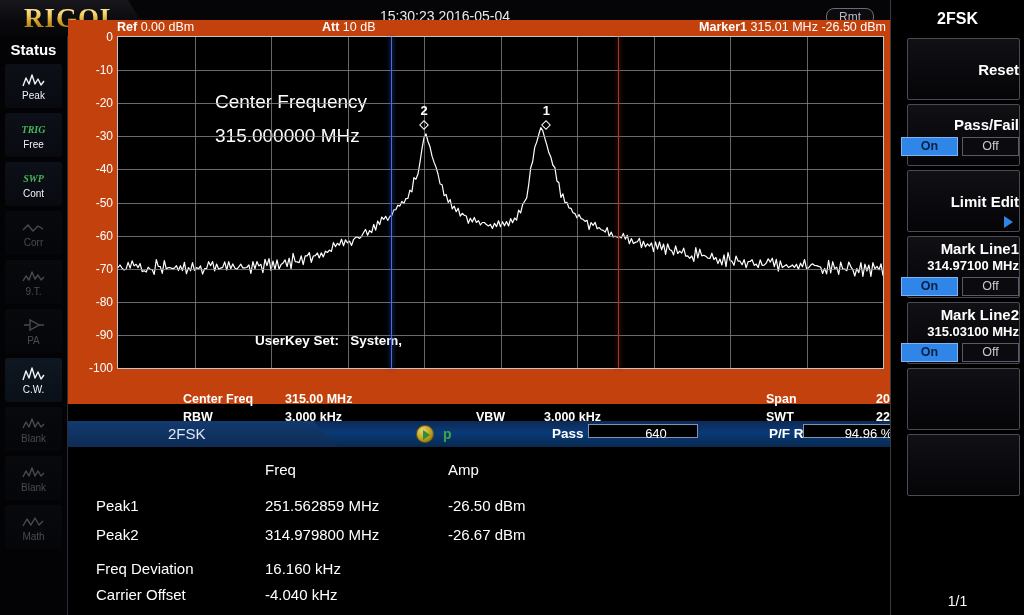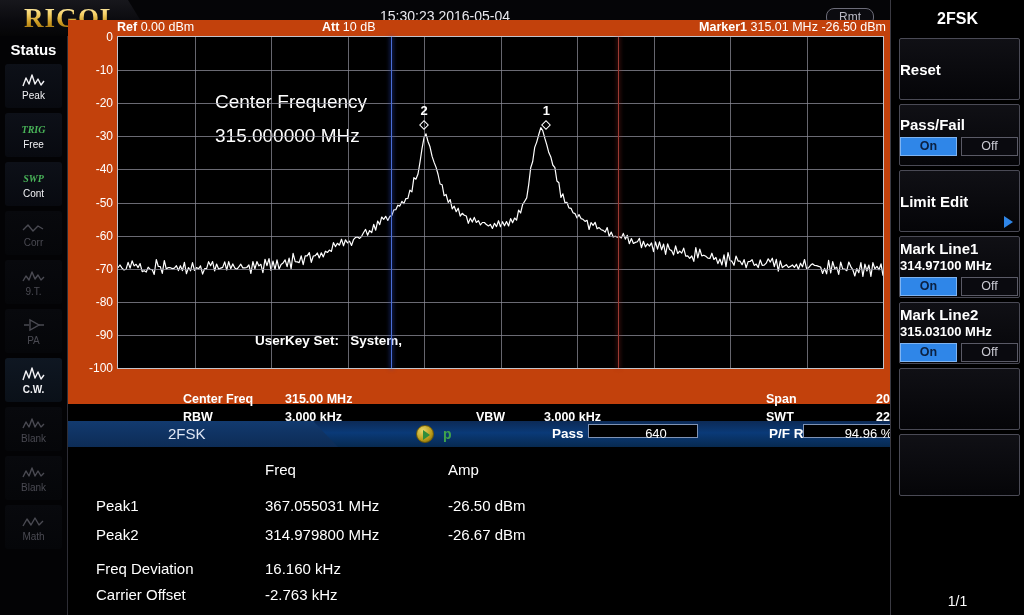--- a/index.html
+++ b/index.html
@@ -52,21 +52,21 @@
     color:#ffffff; font-size:15px; font-weight:bold;
     text-align:center; padding:5px 0 6px;
   }
   .st-item{
     margin:0 5px 5px 5px; height:44px; border-radius:3px;
     background:linear-gradient(180deg,#0d1018 0%, #080a10 100%);
     display:flex; flex-direction:column; align-items:center;
     justify-content:center;
   }
   .st-item.dim{ background:linear-gradient(180deg,#08090d 0%, #050609 100%); }
-  .st-item.hl{ background:linear-gradient(180deg,#0f1722 0%, #0a1018 100%);font-weight:bold; }
+  .st-item.hl{ background:linear-gradient(180deg,#0f1722 0%, #0a1018 100%); }
   .st-ico{ height:18px; display:flex; align-items:center; }
   .st-lbl{ font-size:10px; line-height:11px; margin-top:1px; }
   .lbl-green{ color:#49b559; font-weight:bold; font-style:italic;
               font-family:"Liberation Serif", serif; font-size:10px;}
   .lbl-white{ color:#f2f2f5;text-align:center; }
   .lbl-grey{ color:#4a4a52; }
 
   
   .chartpanel{
     position:absolute; left:68px; top:20px; width:822px; height:384px;
@@ -171,24 +171,24 @@
   
   .softmenu{
     position:absolute; left:890px; top:0; width:134px; height:615px;
     background:#000; border-left:1px solid #3a3a42;
   }
   .menu-title{
     height:38px; line-height:38px; text-align:center;
     color:#ffffff; font-size:16px; font-weight:bold;
   }
   .skey{
-    position:relative; margin:0 4px 4px 8px; height:62px;
+    position:relative; margin:0 4px 4px 16px; height:62px;
     background:linear-gradient(180deg,#101015 0%, #050508 100%);
     border:1px solid #4a4a55; border-radius:2px;
-    display:flex; flex-direction:column; align-items:flex-start; justify-content:center;
+    display:flex; flex-direction:column; align-items:flex-end; justify-content:center;
   }
   .skey.empty{ height:62px; }
   .skey-lbl{ color:#ffffff; font-size:15px; font-weight:bold; line-height:19px; }
   .skey-sub{ color:#ffffff; font-size:13px; font-weight:bold; line-height:16px; }
   .onoff{ display:flex; width:118px; height:19px; margin-top:3px; }
   .onoff>div{ flex:1; font-size:12.5px; text-align:center; line-height:17px;
               border:1px solid #5a5a66; }
   .onoff .on{ background:#2f86e8; color:#0b2040; font-weight:bold;
               border-color:#7fb4f2; }
   .onoff .off{ background:#0a0a0f; color:#c9c9d2; margin-left:4px; }
@@ -387,32 +387,32 @@
     <div class="meas-box" style="left:520px;width:110px">640</div>
     <div class="meas-lbl" style="left:660px">P/F Ratio</div>
     <div class="meas-box" style="left:735px;width:105px">94.96 %</div>
   </div>
 
   <div class="results">
     <div class="rcell" style="left:197px;top:14px">Freq</div>
     <div class="rcell" style="left:380px;top:14px">Amp</div>
 
     <div class="rcell" style="left:28px;top:50px">Peak1</div>
-    <div class="rcell" style="left:197px;top:50px">367.055031 MHz</div>
+    <div class="rcell" style="left:197px;top:50px">251.562859 MHz</div>
     <div class="rcell" style="left:380px;top:50px">-26.50 dBm</div>
 
     <div class="rcell" style="left:28px;top:79px">Peak2</div>
     <div class="rcell" style="left:197px;top:79px">314.979800 MHz</div>
     <div class="rcell" style="left:380px;top:79px">-26.67 dBm</div>
 
     <div class="rcell" style="left:28px;top:113px">Freq Deviation</div>
     <div class="rcell" style="left:197px;top:113px">16.160 kHz</div>
 
     <div class="rcell" style="left:28px;top:139px">Carrier Offset</div>
-    <div class="rcell" style="left:197px;top:139px">-2.763 kHz</div>
+    <div class="rcell" style="left:197px;top:139px">-4.040 kHz</div>
   </div>
 
   <div class="softmenu">
     <div class="menu-title">2FSK</div>
     <div id="softkeys">
         <div class="skey">
           <div class="skey-lbl">Reset</div>
         </div>
         <div class="skey">
           <div class="skey-lbl">Pass/Fail</div>

